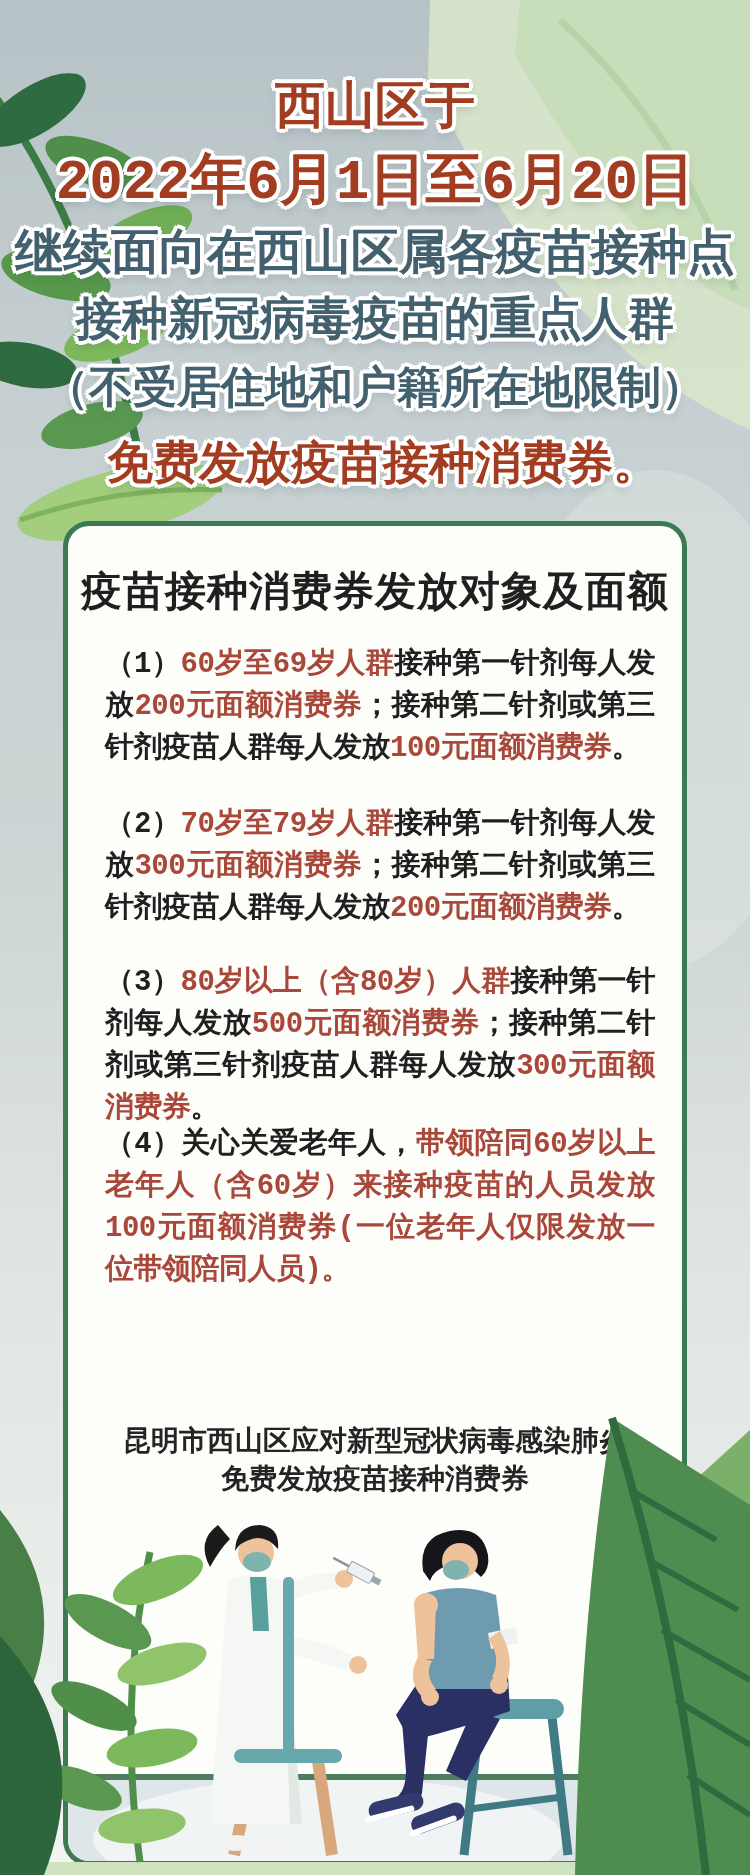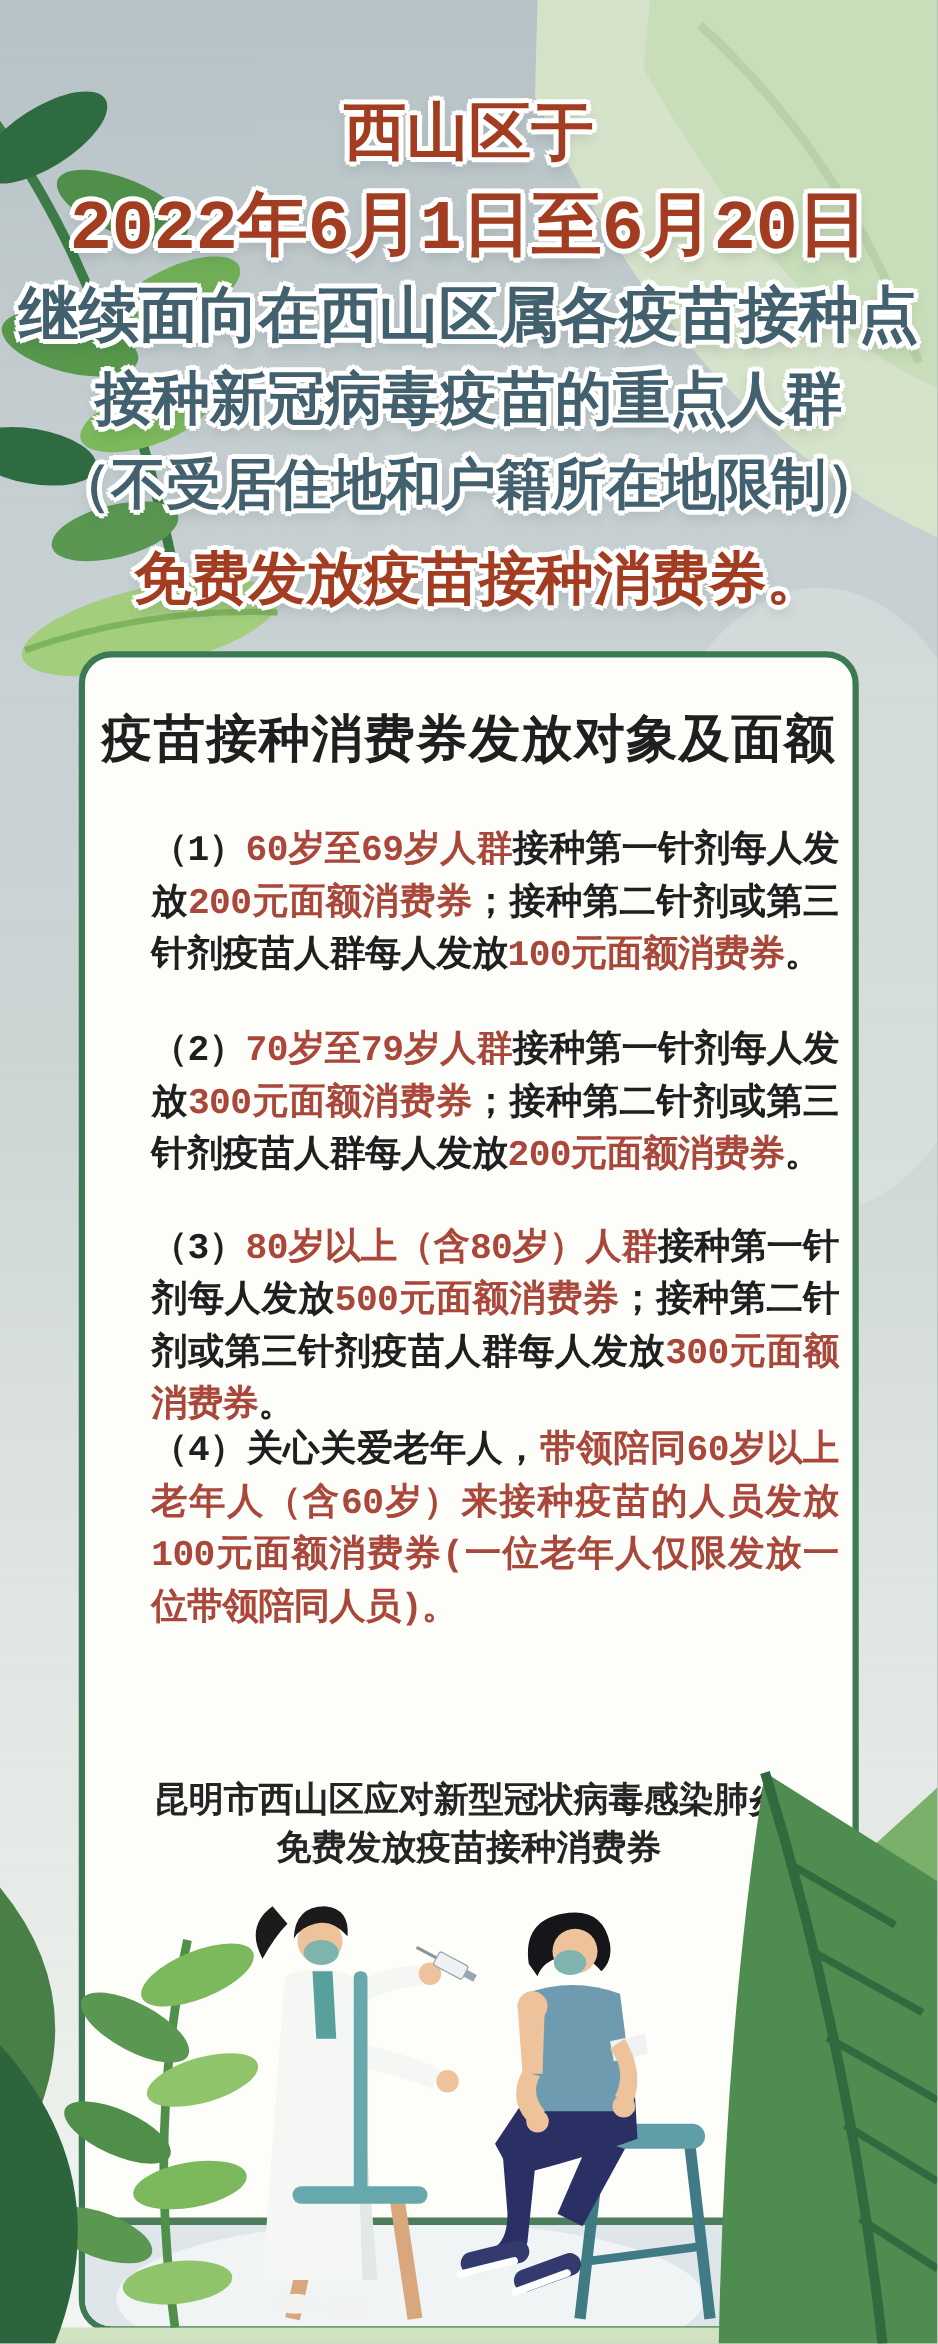--- a/index.html
+++ b/index.html
@@ -35,21 +35,21 @@
   .card{
     position:absolute;left:63px;top:521px;width:624px;height:1345px;z-index:2;
     box-sizing:border-box;border:5px solid var(--card-border,#3c7a54);
     border-radius:26px;background:var(--card-bg,#fdfdfa);overflow:hidden;
   }
   .card-title{
     position:absolute;left:0;right:0;top:38px;margin:0;text-align:center;
     font-size:41px;font-weight:900;color:var(--body-black,#1f1f1f);letter-spacing:1px;
   }
   .item{
-    position:absolute;left:37px;width:550px;margin:16px;
+    position:absolute;left:37px;width:550px;margin:0;
     font-size:29px;line-height:42px;font-weight:700;letter-spacing:-.5px;
     text-align:justify;color:var(--body-black,#1f1f1f);
   }
   .p1{top:118px}.p2{top:278px}.p3{top:436px}.p4{top:598px}.p5{top:754px}
   .seg[data-color="black"]{color:var(--body-black,#1f1f1f);}
   .seg[data-color="red"]{color:var(--body-red,#a9473a);}
   .seg[data-color="darkred"]{color:var(--body-dark-red,#8f3a2b);}
   .footer{
     position:absolute;left:0;right:0;top:898px;text-align:center;
     font-size:28px;line-height:38px;font-weight:900;color:#242424;

